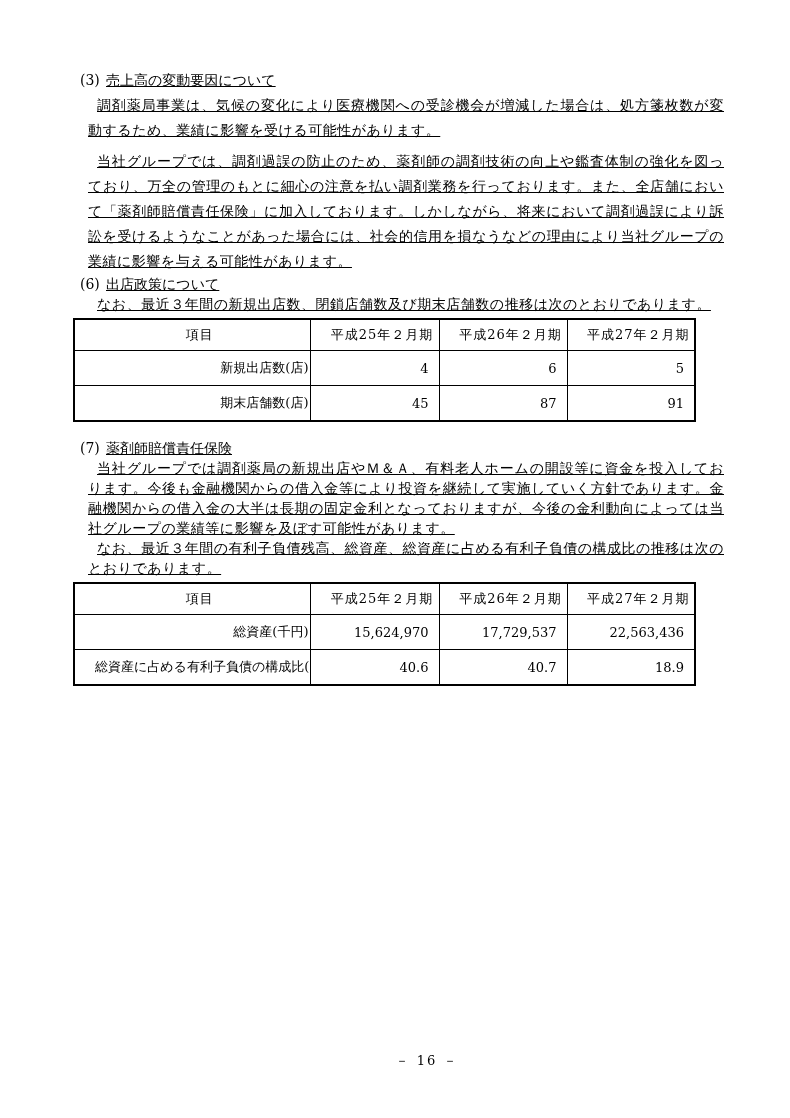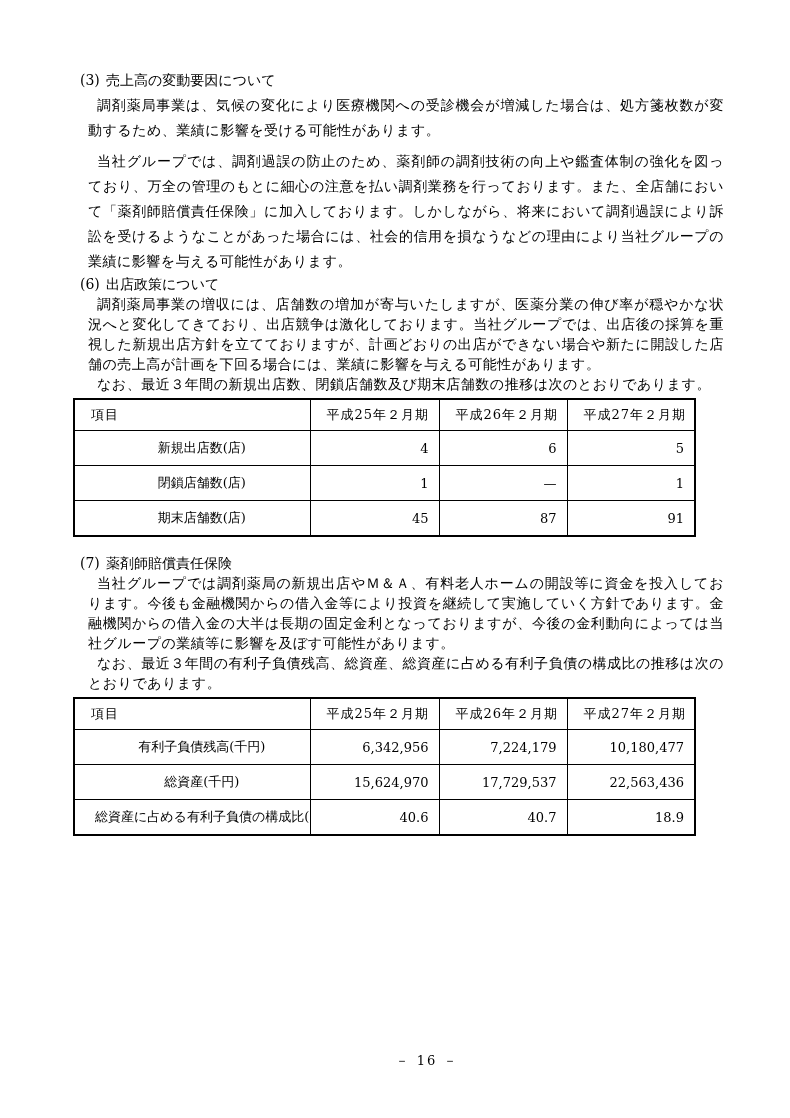--- a/index.html
+++ b/index.html
@@ -7,21 +7,21 @@
     position:relative;
     width:790px;height:1118px;
     background:#ffffff;
     box-sizing:border-box;
     padding:68px 66px 0 80px;
     font-family:"DejaVu Serif","Liberation Serif",serif;
     color:#000000;
     font-size:14px;
     overflow:hidden;
   }
-  .sec{line-height:25px;}
+  .sec{line-height:25px;text-decoration:underline;}
   .sec .head{white-space:nowrap;}
   .sec .num{display:inline-block;min-width:26px;}
   .sec p{
     margin:0 0 0 8px;
     text-indent:9px;
     text-align:justify;
     letter-spacing:0.5px;
   }
   .sec.gap{margin-top:6px;}
   .sec.tight{line-height:20px;}
@@ -35,26 +35,26 @@
     border:2px solid #000;
   }
   table.data th, table.data td{
     border:1px solid #000;
     overflow:hidden;
     white-space:nowrap;
   }
   table.data th{
     height:28px;
     font-weight:normal;
-    text-align:left;
+    text-align:center;
     letter-spacing:1px;
     padding-left:16px;
   }
   table.data td{height:32px;}
-  td.lbl{text-align:center;padding-left:20px;}
+  td.lbl{text-align:right;padding-left:20px;}
   td.num{text-align:right;padding-right:10px;}
   col.c-item{width:236px;}
   col.c-y1{width:129px;}
   col.c-y2{width:128px;}
   col.c-y3{width:128px;}
   .footer{
     position:absolute;
     top:1052px;left:0;width:790px;
     text-align:center;
     font-size:13px;
@@ -76,21 +76,20 @@
 
 
   <section class="sec gap">
     <p>当社グループでは、調剤過誤の防止のため、薬剤師の調剤技術の向上や鑑査体制の強化を図っており、万全の管理のもとに細心の注意を払い調剤業務を行っております。また、全店舗において「薬剤師賠償責任保険」に加入しております。しかしながら、将来において調剤過誤により訴訟を受けるようなことがあった場合には、社会的信用を損なうなどの理由により当社グループの業績に影響を与える可能性があります。</p>
   </section>
 
   <section class="sec tight">
     <div class="head">
       <span class="num">(6)</span><span class="title">出店政策について</span>
     </div>
-    <p>調剤薬局事業の増収には、店舗数の増加が寄与いたしますが、医薬分業の伸び率が穏やかな状況へと変化してきており、出店競争は激化しております。当社グループでは、出店後の採算を重視した新規出店方針を立てておりますが、計画どおりの出店ができない場合や新たに開設した店舗の売上高が計画を下回る場合には、業績に影響を与える可能性があります。</p>
     <p>なお、最近３年間の新規出店数、閉鎖店舗数及び期末店舗数の推移は次のとおりであります。</p>
   </section>
 
   <table class="data">
     <colgroup>
         <col class="c-item">
         <col class="c-y1">
         <col class="c-y2">
         <col class="c-y3">
       </colgroup>
@@ -101,26 +100,20 @@
         <th>平成26年２月期</th>
         <th>平成27年２月期</th>
       </tr>
     </thead>
     <tbody>
       <tr>
         <td class="lbl">新規出店数(店)</td>
         <td class="num">4</td>
         <td class="num">6</td>
         <td class="num">5</td>
-      </tr>
-      <tr>
-        <td class="lbl">閉鎖店舗数(店)</td>
-        <td class="num">1</td>
-        <td class="num">—</td>
-        <td class="num">1</td>
       </tr>
       <tr>
         <td class="lbl">期末店舗数(店)</td>
         <td class="num">45</td>
         <td class="num">87</td>
         <td class="num">91</td>
       </tr>
     </tbody>
   </table>
 
@@ -142,26 +135,20 @@
     <thead>
       <tr>
         <th>項目</th>
         <th>平成25年２月期</th>
         <th>平成26年２月期</th>
         <th>平成27年２月期</th>
       </tr>
     </thead>
     <tbody>
       <tr>
-        <td class="lbl">有利子負債残高(千円)</td>
-        <td class="num">6,342,956</td>
-        <td class="num">7,224,179</td>
-        <td class="num">10,180,477</td>
-      </tr>
-      <tr>
         <td class="lbl">総資産(千円)</td>
         <td class="num">15,624,970</td>
         <td class="num">17,729,537</td>
         <td class="num">22,563,436</td>
       </tr>
       <tr>
         <td class="lbl">総資産に占める有利子負債の構成比(%)</td>
         <td class="num">40.6</td>
         <td class="num">40.7</td>
         <td class="num">18.9</td>

